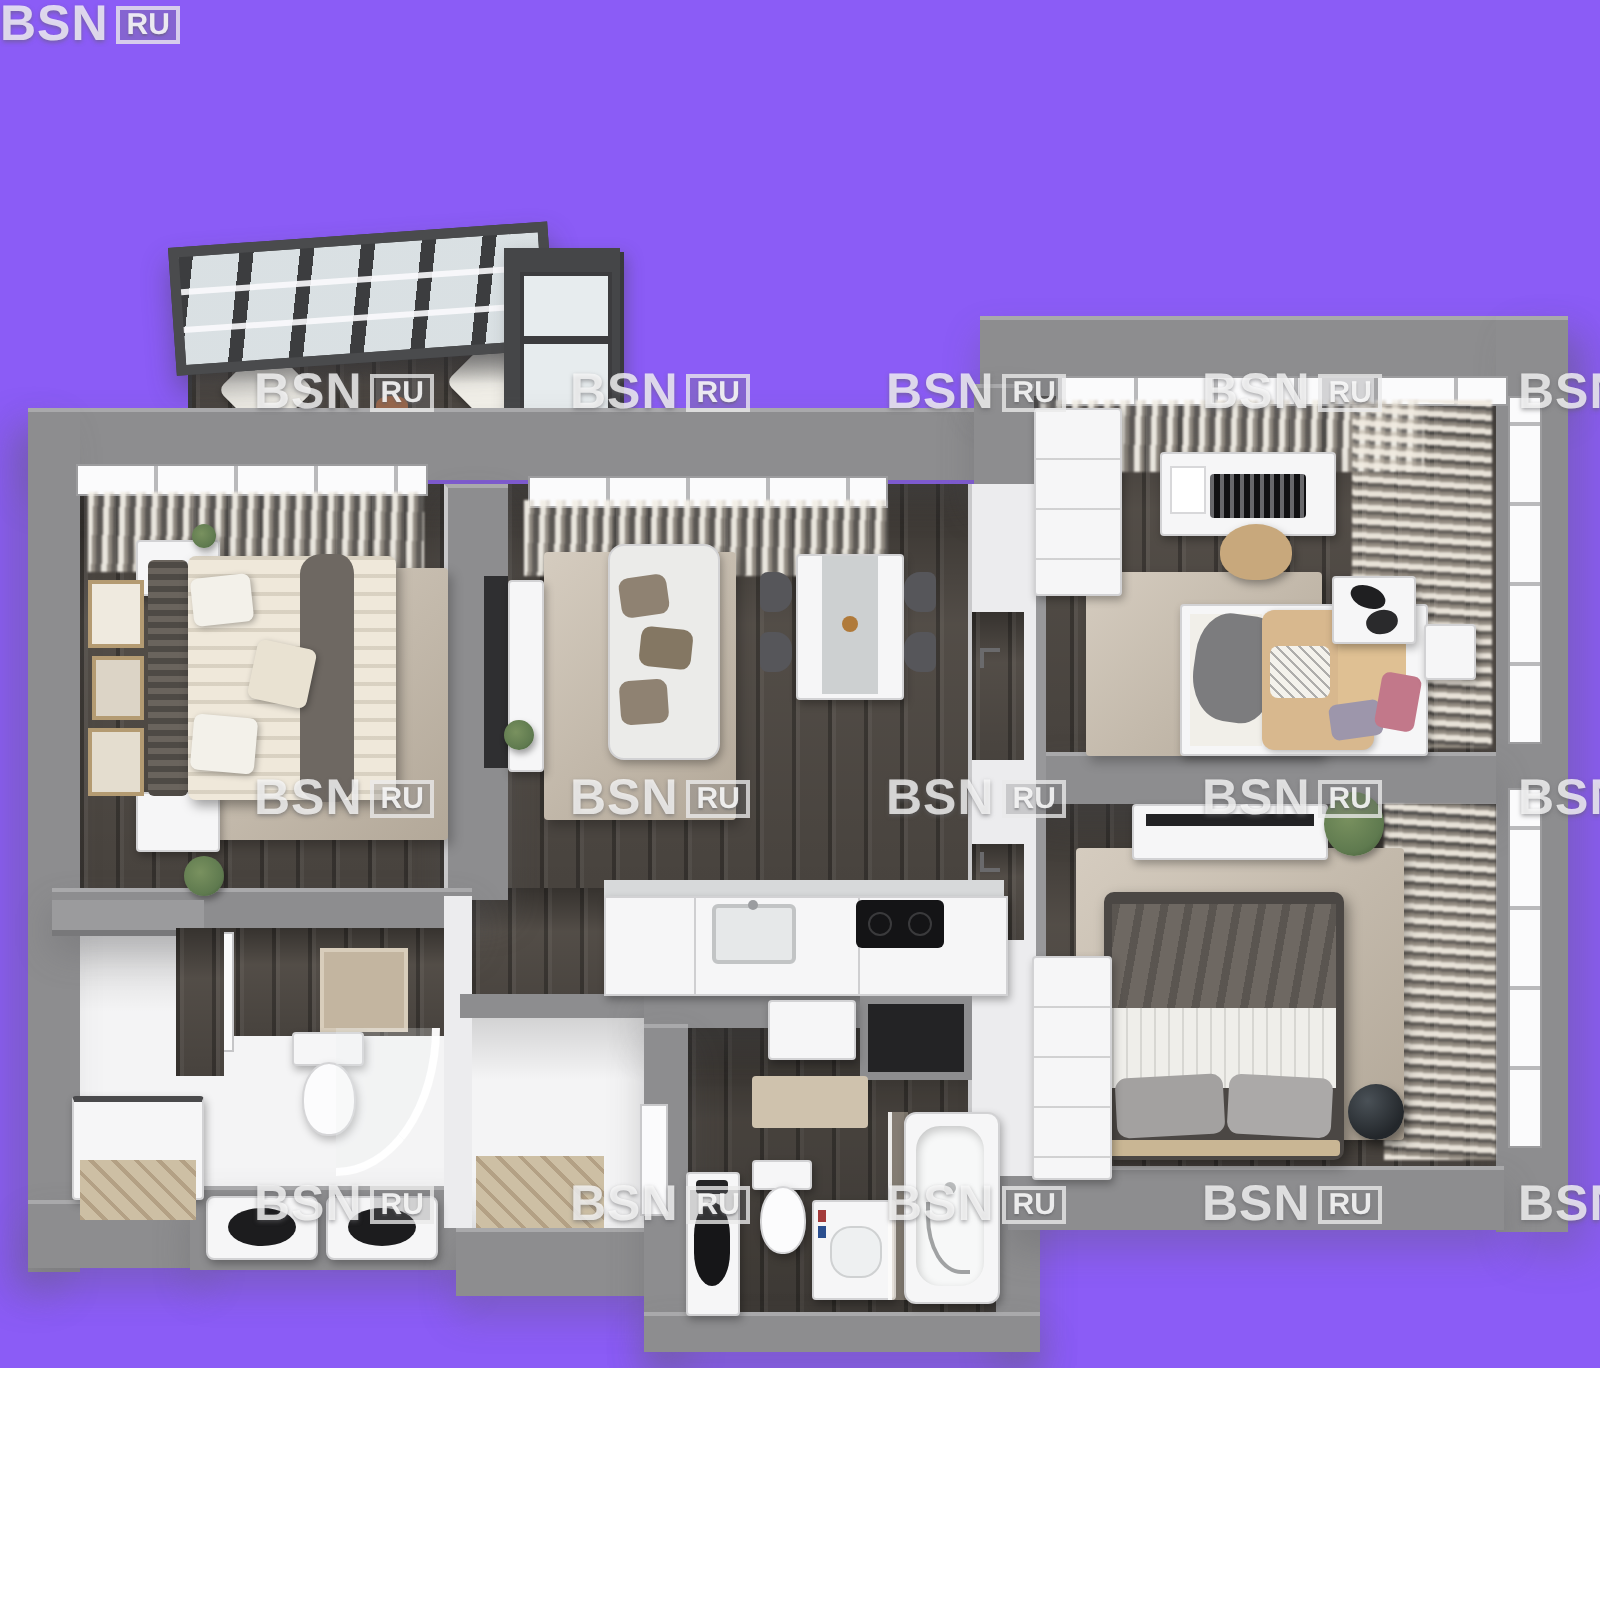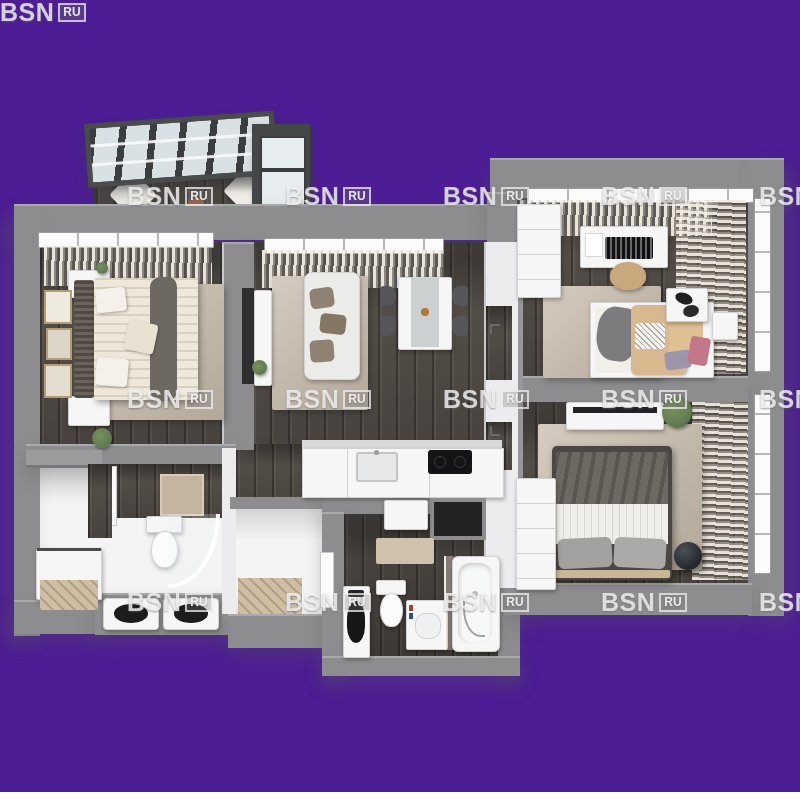--- a/index.html
+++ b/index.html
@@ -1,16 +1,16 @@
 <!DOCTYPE html>
 <html style="--p-wall: #8d8d8f; --p-wall-dark: #76767a; --p-inner-wall: #ececee; --p-wood: #57514b; --p-wood-light: #cdbfa4; --p-floor-white: #f4f4f5; --p-rug: #c7bbaa; --p-glass: #e7ecee; --p-frame-dark: #3d3e40; --p-furniture-white: #f6f6f7; --p-duvet-cream: #efe8da; --p-throw-gray: #6e6862; --p-tan: #d8b88e; --p-pink: #c2788a; --p-lilac: #9d96ab; --p-plant-green: #5f7a4f; --p-appliance-black: #141416;"><head>
 <meta charset="utf-8">
 <style>
   html,body{margin:0;padding:0;background:#ffffff;}
-  #stage{position:relative;width:800px;height:792px;background:#4c1d95;overflow:hidden;
+  #stage{position:relative;width:800px;height:684px;background:#8b5cf6;overflow:hidden;
          font-family:"Liberation Sans",sans-serif;}
   .abs{position:absolute;}
 
   
   .wall{background:var(--p-wall,#8d8d8f);border-top:2px solid rgba(255,255,255,0.25);
         box-shadow:0 10px 18px rgba(90,90,94,0.30);}
   .wall-light{background:var(--p-inner-wall,#ececee);}
   .wall-thin{background:var(--p-wall,#8d8d8f);}
 
   
@@ -54,21 +54,21 @@
       #3c3d3f 0 7px, rgba(226,233,236,0.95) 7px 30px);
     border:5px solid #4a4b4d;transform:rotate(-4deg);transform-origin:left top;
     box-shadow:0 8px 14px rgba(60,60,64,0.45);}
   .mull{position:absolute;left:0;width:100%;height:3px;background:rgba(250,250,252,0.9);}
 
   
   .wm{position:absolute;display:flex;align-items:center;gap:4px;z-index:90;height:24px;
       pointer-events:none;}
   .wm-brand{font-weight:bold;font-size:25px;line-height:24px;color:rgba(250,250,250,0.78);
       text-shadow:0 1px 2px rgba(96,96,100,0.55);letter-spacing:0.5px;}
-  .wm-ru{font-size:12px;font-weight:bold;color:rgba(252,252,252,0.88);
+  .wm-ru{font-size:15px;font-weight:bold;color:rgba(252,252,252,0.88);
       border:2px solid rgba(248,248,248,0.70);background:rgba(118,118,124,0.30);
       padding:0 3px;line-height:15px;text-shadow:0 1px 1px rgba(96,96,100,0.5);}
 
   .door-mark{border-color:#6a6a6c;border-style:solid;border-width:0;}
 </style>
 </head>
 <body>
 
 <div id="stage">
 

